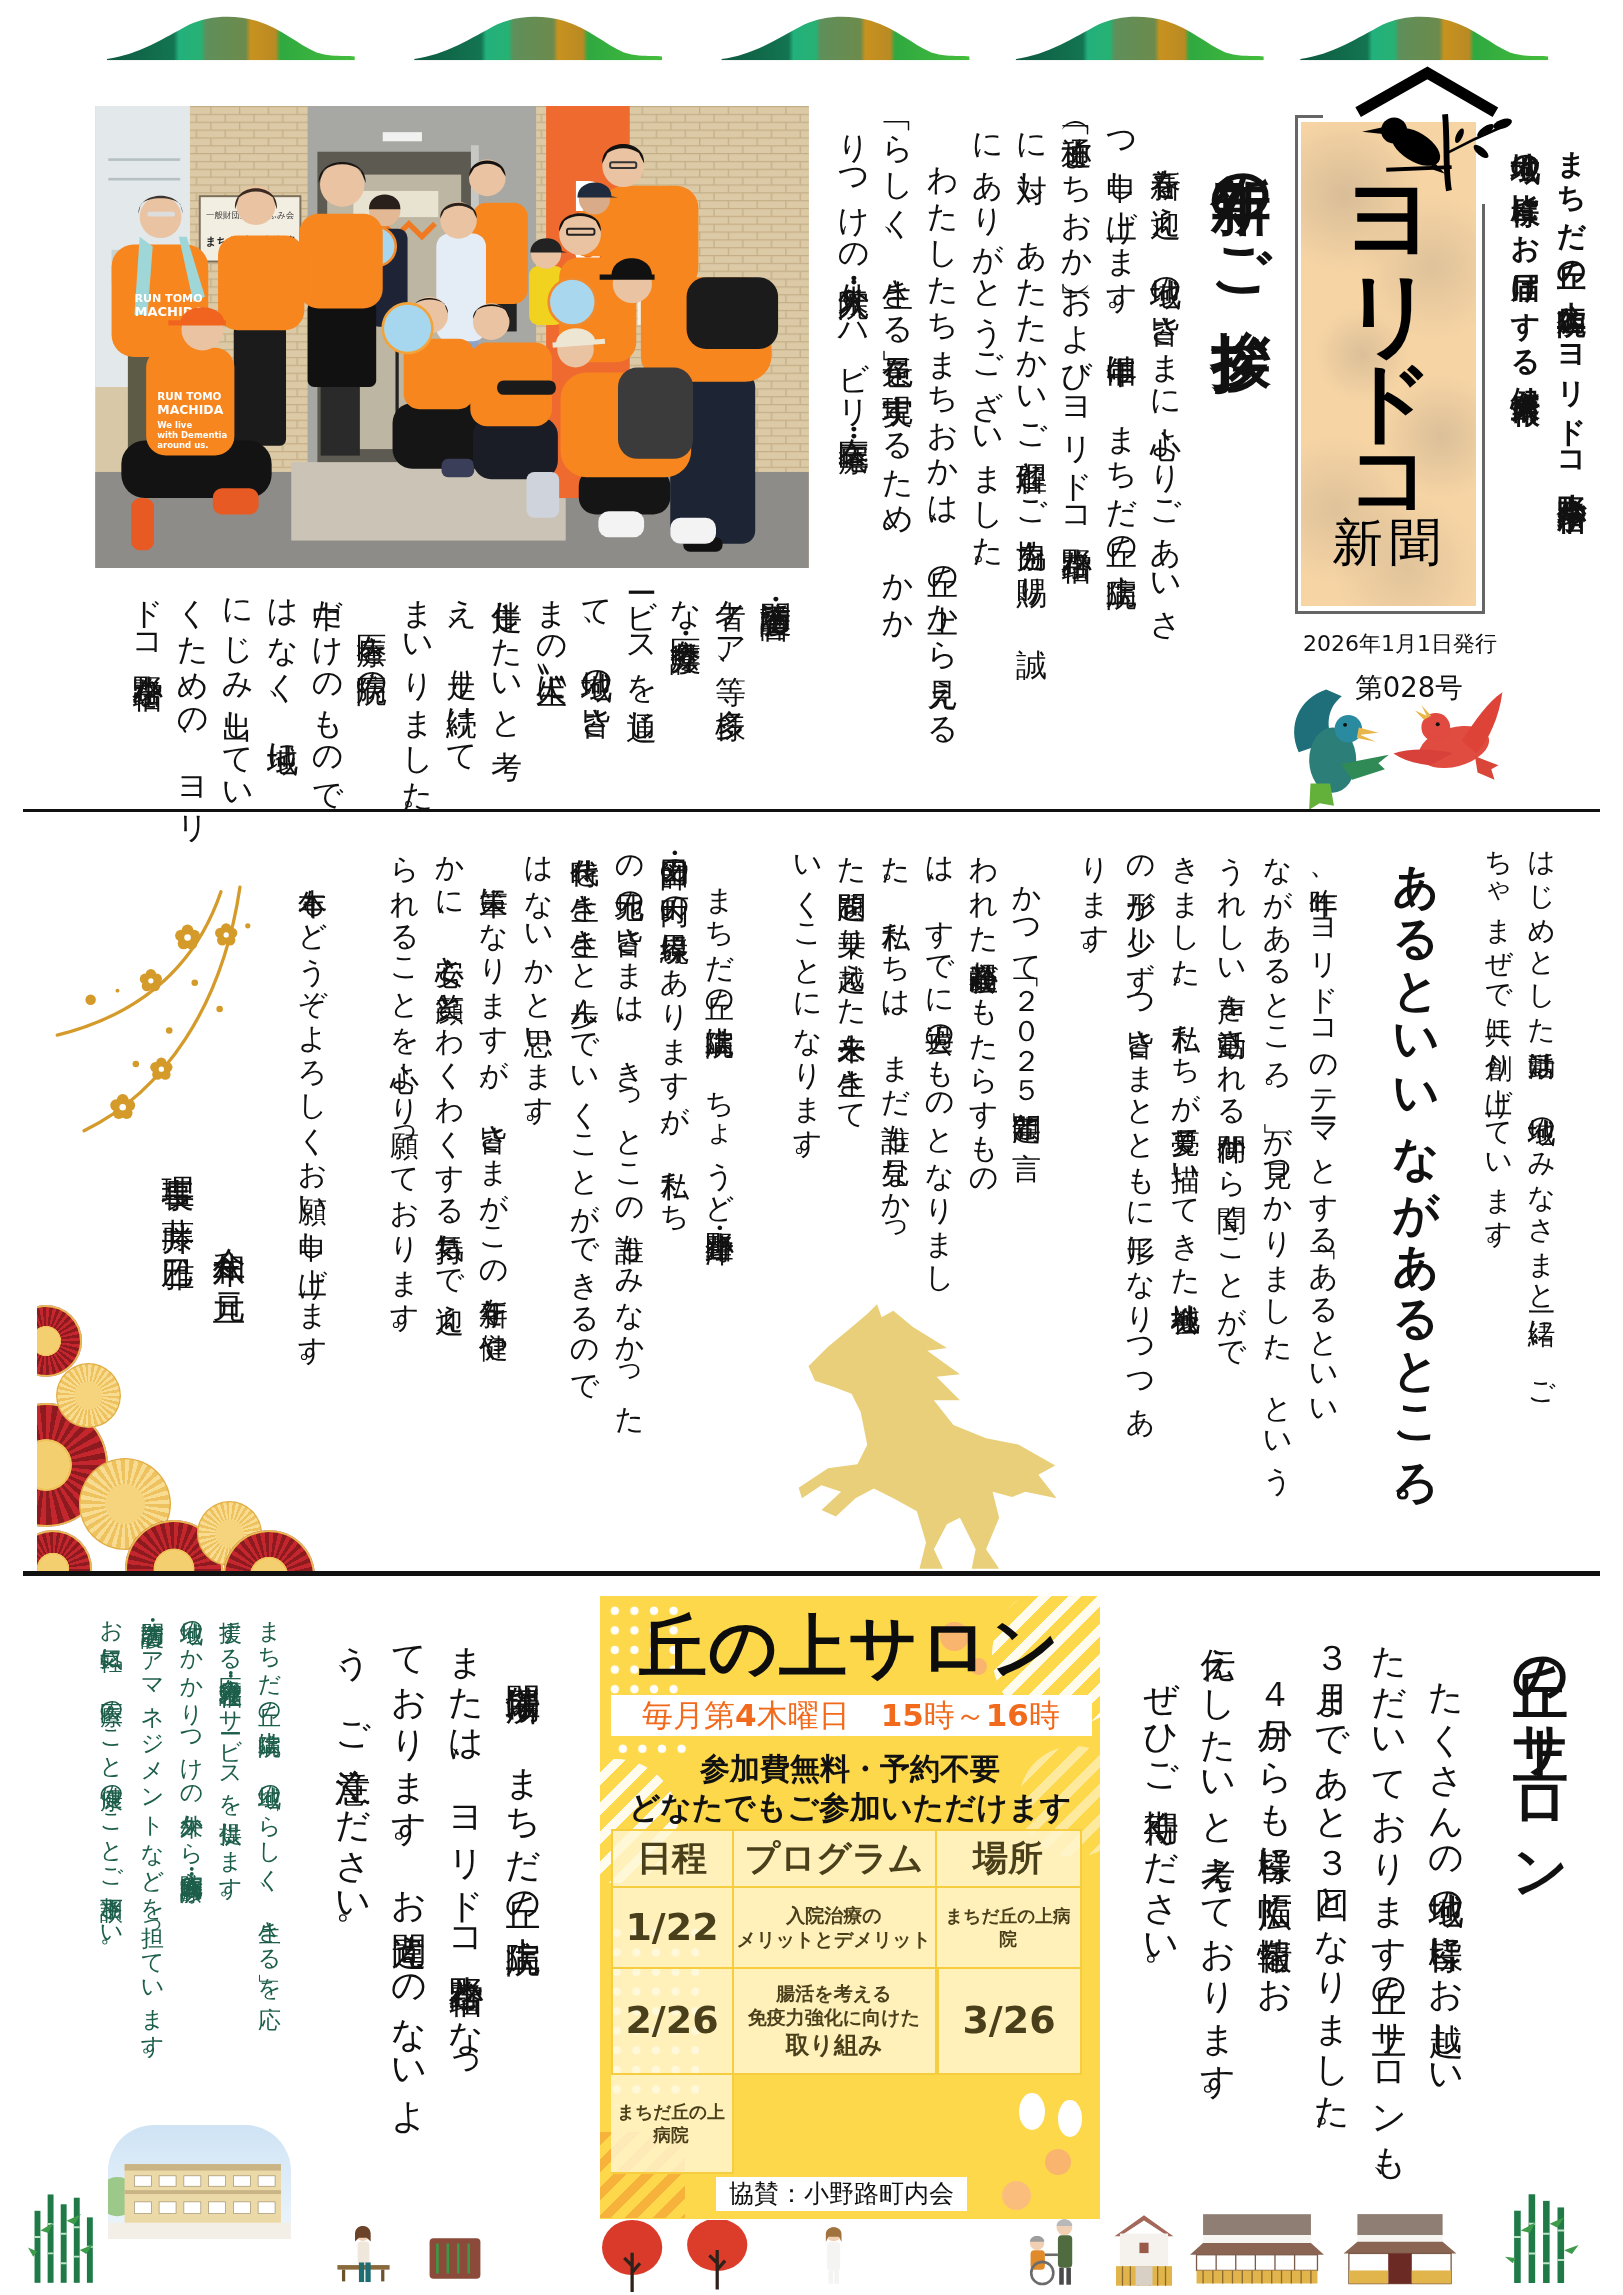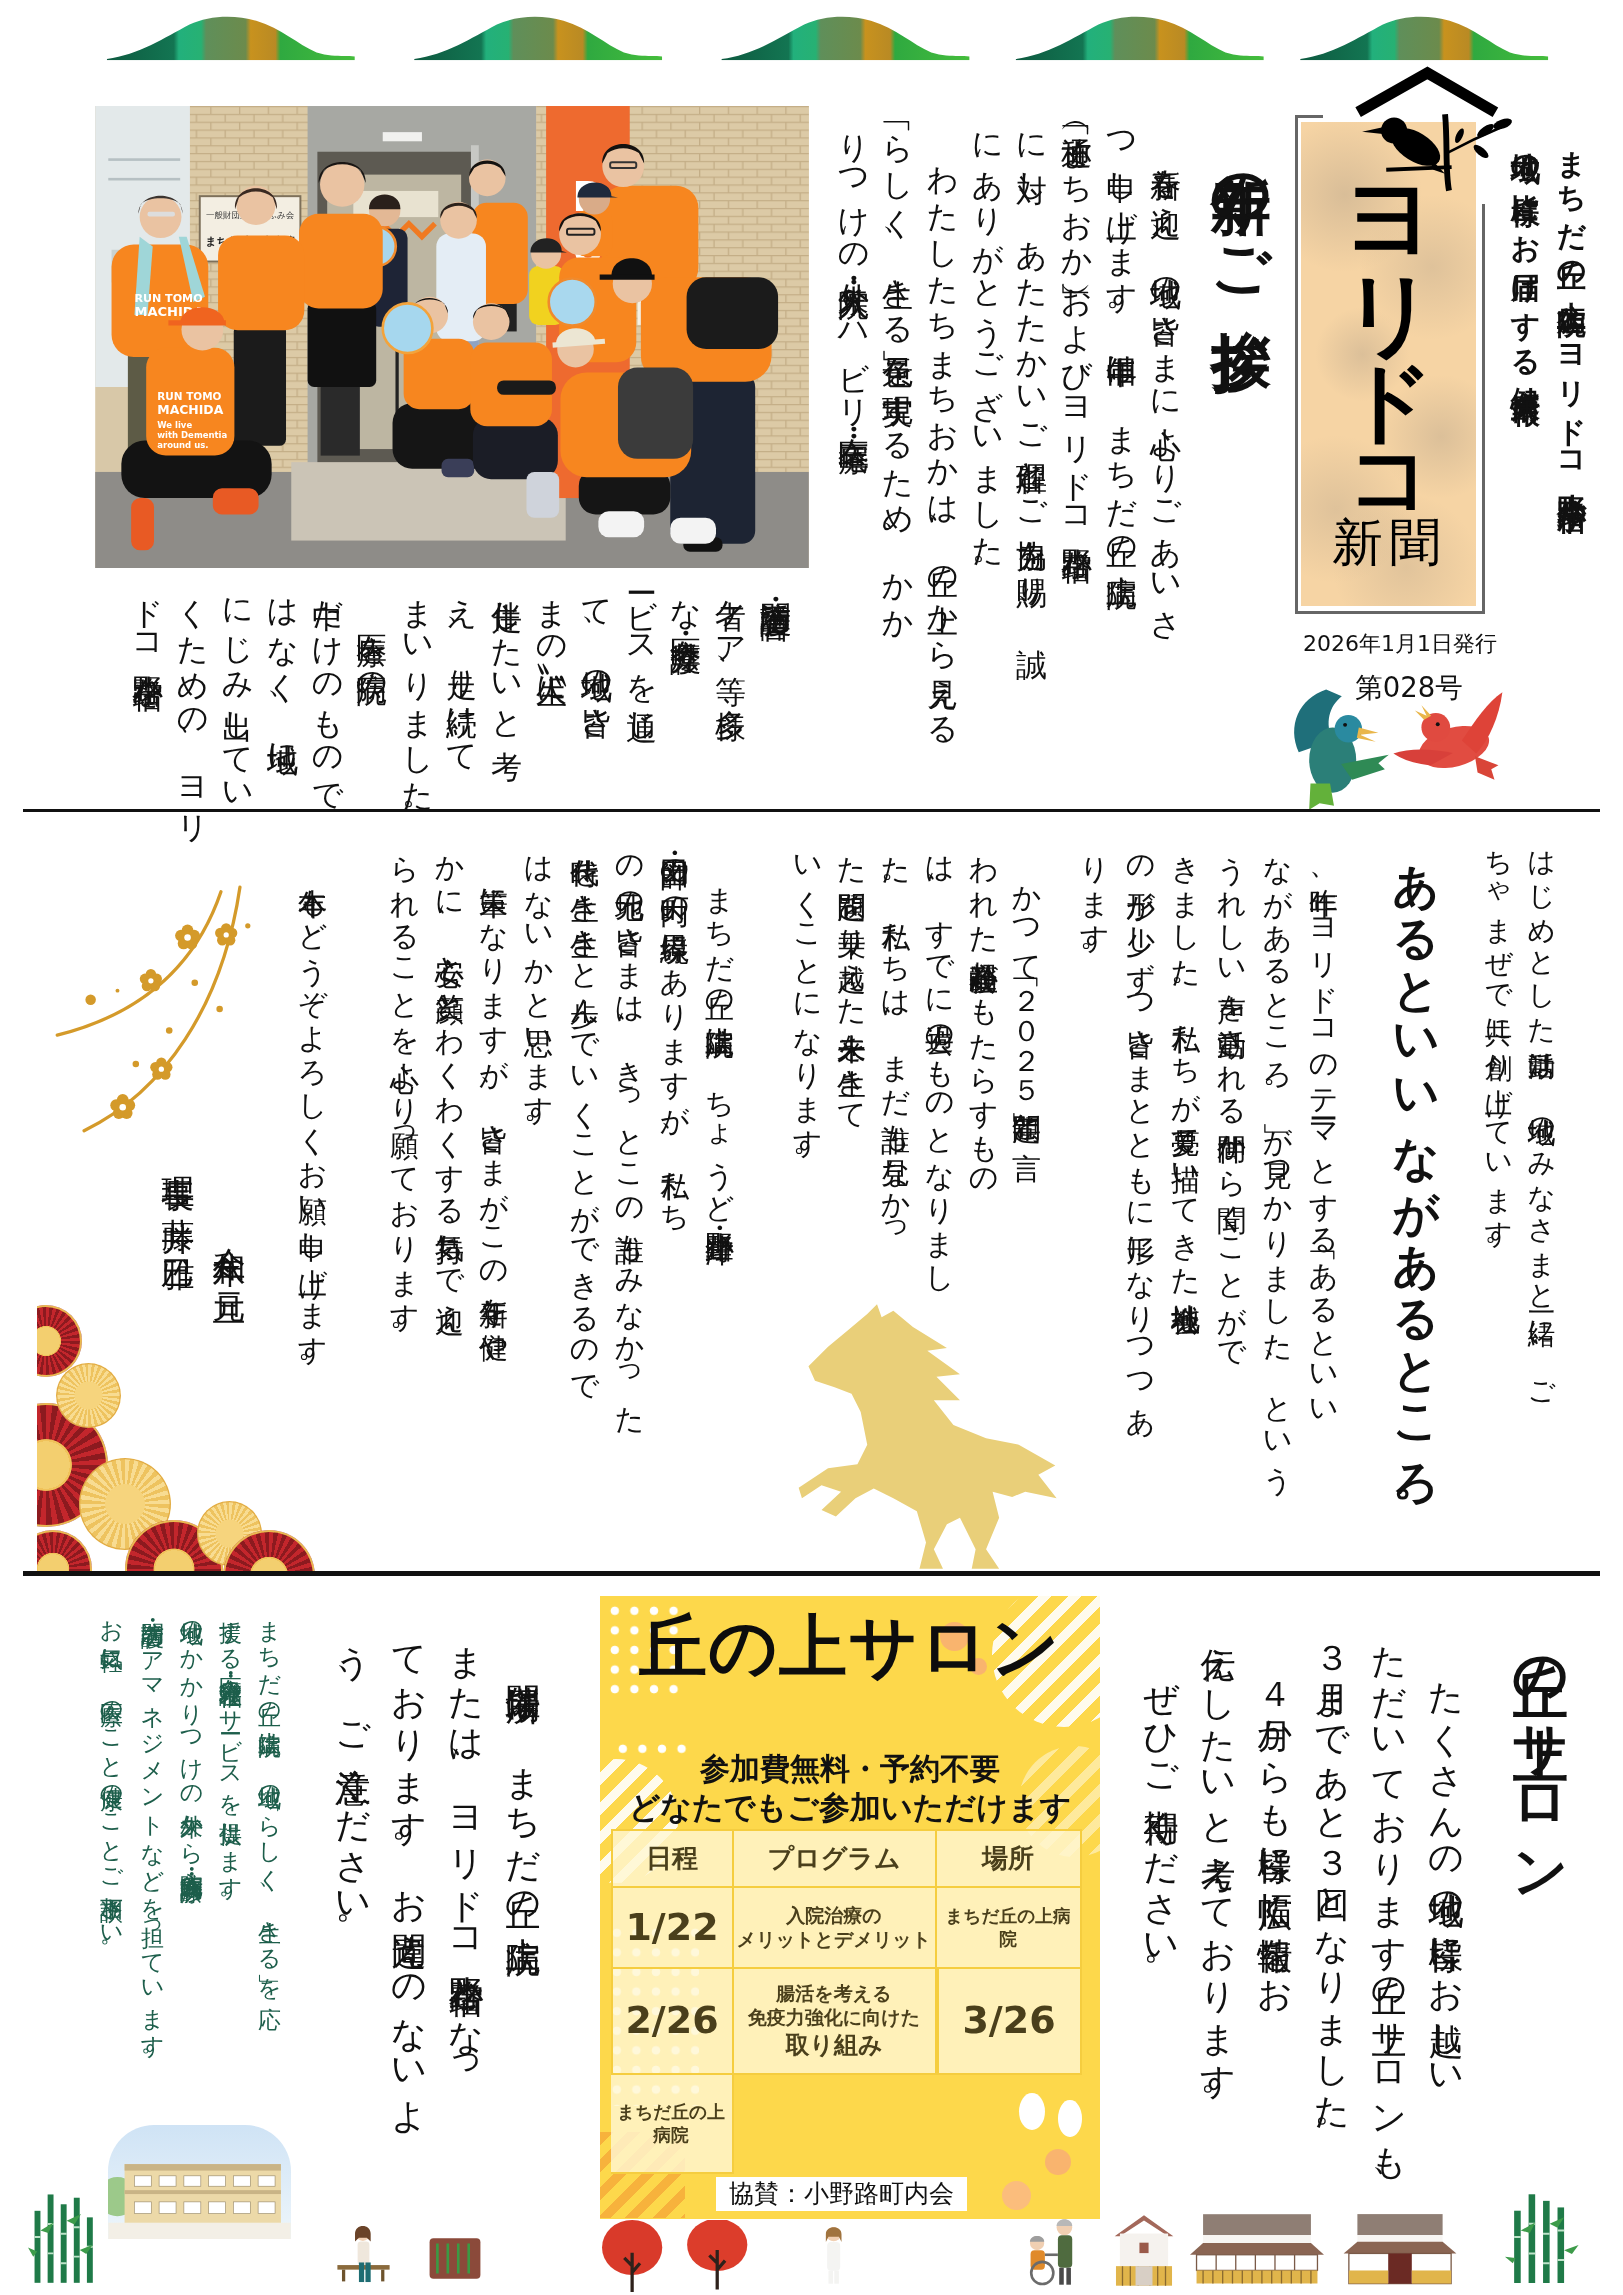--- a/index.html
+++ b/index.html
@@ -34,21 +34,21 @@
   .stripes-w{position:absolute;border-radius:50%;background:repeating-linear-gradient(135deg,rgba(255,255,255,.9) 0 9.2px,transparent 9.2px 21px);}
   .stripes-o{position:absolute;background:repeating-linear-gradient(135deg,#f7b23c 0 9.2px,#fdd84b 9.2px 19.6px);}
   .ftitle{position:absolute;left:0;top:14.4px;width:500px;text-align:center;font-size:68px;font-weight:900;letter-spacing:1.3px;line-height:1.1;color:#0d0d0d;}
   .fband{position:absolute;left:10.5px;top:99px;width:481px;height:41px;background:#fff;color:#f26a1b;font-size:31px;line-height:41px;text-align:center;white-space:nowrap;}
   .fband .b{font-weight:bold;}
   .fline{position:absolute;left:0;width:500px;text-align:center;font-weight:bold;color:#111;white-space:nowrap;}
   .ftable{position:absolute;left:10.5px;top:233px;width:471px;display:grid;grid-template-columns:123px 203px 145px;grid-template-rows:59px 81px 106px 99px;}
   .fcell{border-right:2px solid #f5cd3f;border-bottom:2px solid #f5cd3f;background:rgba(255,247,210,.82);display:flex;flex-direction:column;align-items:center;justify-content:center;color:#4a3f1b;font-weight:bold;text-align:center;box-sizing:border-box;line-height:1.25;}
   .fcell.first{border-left:2px solid #f5cd3f;}
   .fcell.top{border-top:2px solid #f5cd3f;}
-  .fcell.hdr{font-size:26px;text-align:right;}
+  .fcell.hdr{font-size:35px;text-align:right;}
   .fcell.date{font-size:38px;}
   .fcell.prog{font-size:19px;}
   .fcell.place{font-size:17.7px;}
   .fsponsor{position:absolute;left:116px;top:581px;width:251px;height:34px;background:#fff;color:#111;font-size:25px;line-height:34px;text-align:center;}
   .mhline{position:absolute;background:#666;}
 </style>
 </head>
 <body>
 
 <div id="page">
@@ -453,20 +453,23 @@
     <div class="stripes-w" style="left:-46px;top:163px;width:124px;height:124px"></div>
     <div class="stripes-w" style="left:419px;top:150px;width:111px;height:111px;opacity:.5"></div>
     <div class="dots" style="left:6.5px;top:327px;width:92px;height:183px"></div>
     <div class="stripes-o" style="left:0;top:536px;width:85px;height:86px"></div>
     <div class="abs" style="left:419px;top:497px;width:26px;height:37px;border-radius:50%;background:#fff"></div>
     <div class="abs" style="left:458px;top:504px;width:23.5px;height:37px;border-radius:50%;background:#fff"></div>
     <div class="abs" style="left:445px;top:553px;width:26px;height:26px;border-radius:50%;background:#f9b46e"></div>
     <div class="abs" style="left:402px;top:585px;width:29px;height:29px;border-radius:50%;background:#fbbd7c"></div>
 
     <div class="ftitle">丘の上サロン</div>
+    <div class="fband">
+      <span>毎月第</span><span class="b">4</span><span>木曜日</span><span>　</span><span class="b">15</span><span>時～</span><span class="b">16</span><span>時</span>
+    </div>
     <div class="fline" style="top:191px;font-size:31px">どなたでもご参加いただけます</div>
     <div class="fline" style="top:153px;font-size:30px">参加費無料・予約不要</div>
 
     <div class="ftable">
       <div class="fcell hdr first top">日程</div>
       <div class="fcell hdr top">プログラム</div>
       <div class="fcell hdr top">場所</div>
 
       <div class="fcell date first">1/22</div>
       <div class="fcell prog">

